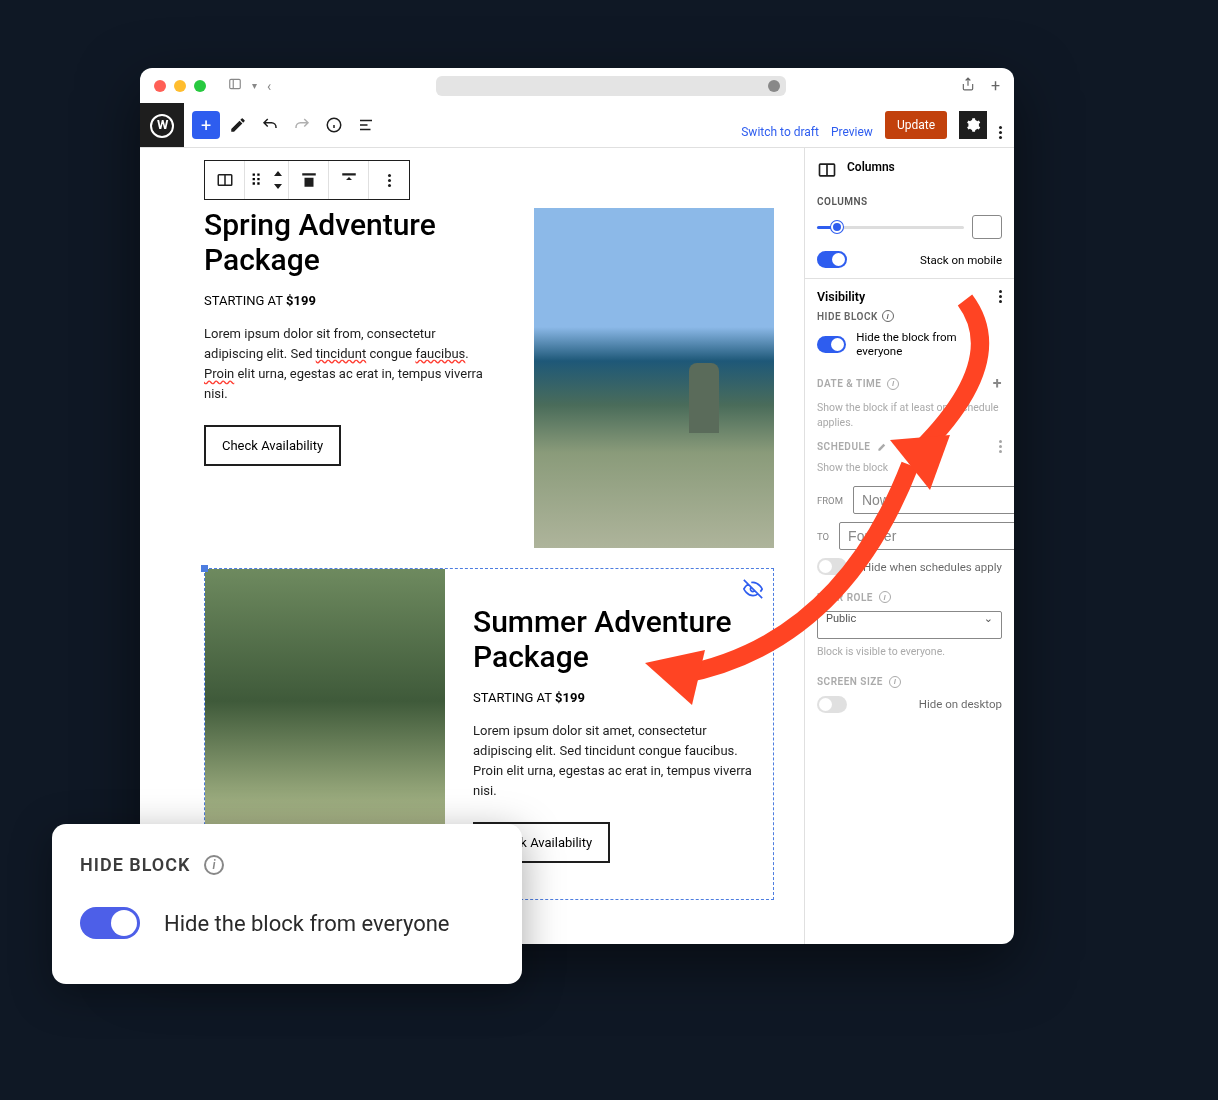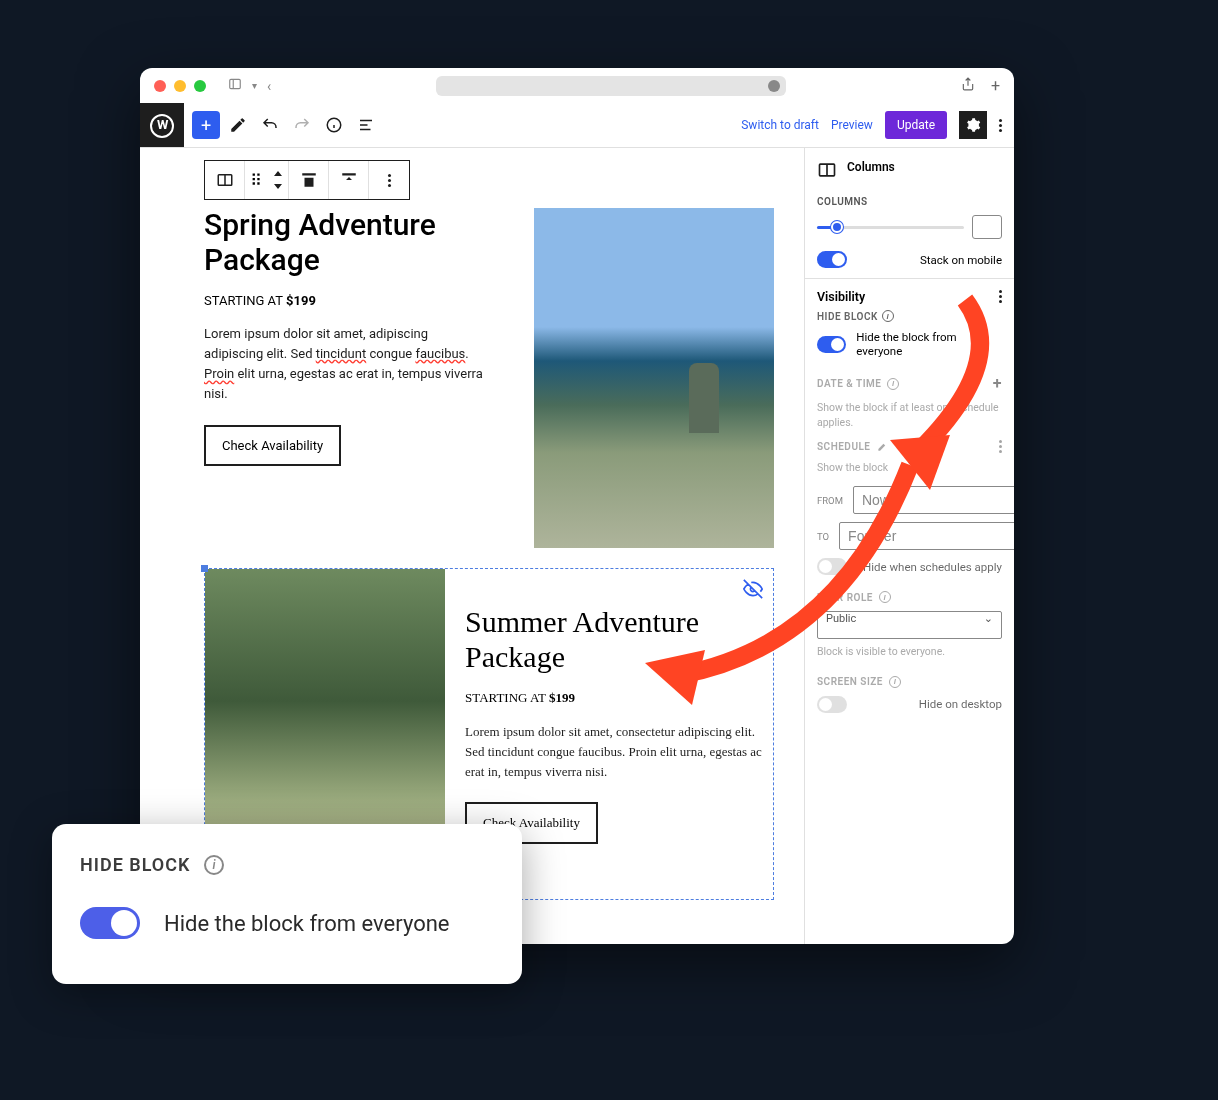--- a/index.html
+++ b/index.html
@@ -19,23 +19,23 @@
 .chrome-right { display: flex; gap: 16px; color: #666; margin-left: 10px; align-items: center; }
 .wp-logo { width: 44px; height: 45px; background: #1e1e1e; display: flex; align-items: center; justify-content: center; }
 .wp-logo-mark { width: 24px; height: 24px; border: 2px solid #fff; border-radius: 50%; position: relative; }
 .wp-logo-mark::before { content: 'W'; position: absolute; color: #fff; font-size: 13px; font-weight: bold; left: 5px; top: 1px; }
 
 .topbar { position: absolute; left: 0; top: 35px; right: 0; height: 45px; border-bottom: 1px solid #e0e0e0; display: flex; align-items: center; padding-left: 44px; }
 .tb-left { display: flex; align-items: center; gap: 4px; margin-left: 8px; }
 .add-btn { width: 28px; height: 28px; background: #2e5def; border-radius: 4px; display: flex; align-items: center; justify-content: center; color: #fff; font-size: 18px; cursor: pointer; }
 .tb-icon { width: 28px; height: 28px; display: flex; align-items: center; justify-content: center; color: #1e1e1e; cursor: pointer; }
 .tb-icon.dim { color: #b0b0b0; }
-.tb-right { margin-left: auto; display: flex; align-items: center; gap: 12px; padding-right: 12px; }
+.tb-right { margin-left: auto; display: flex; align-items: flex-end; gap: 12px; padding-right: 12px; }
 .tb-link { color: #2e5def; font-size: 12px; cursor: pointer; }
-.update-btn { background: #6d28d9; color: #fff; padding: 7px 12px; border-radius: 3px; font-size: 12px; cursor: pointer; }
+.update-btn { background: #c2410c; color: #fff; padding: 7px 12px; border-radius: 3px; font-size: 12px; cursor: pointer; }
 .settings-btn { width: 28px; height: 28px; background: #1e1e1e; display: flex; align-items: center; justify-content: center; cursor: pointer; }
 .dots3 { display: flex; flex-direction: column; gap: 2px; cursor: pointer; }
 .dots3 span { width: 3px; height: 3px; background: #1e1e1e; border-radius: 50%; }
 
 .canvas { position: absolute; left: 0; top: 80px; right: 210px; bottom: 0; overflow: hidden; padding: 12px 30px 12px 64px; }
 .block-toolbar { display: inline-flex; border: 1px solid #1e1e1e; background: #fff; margin-bottom: 8px; }
 .bt-btn { width: 40px; height: 38px; border-right: 1px solid #e0e0e0; display: flex; align-items: center; justify-content: center; cursor: pointer; }
 .bt-btn:last-child { border-right: none; }
 
 .row1 { display: flex; gap: 50px; }
@@ -43,21 +43,21 @@
 .title1 { font-size: 30px; font-weight: 500; line-height: 1.15; margin-bottom: 16px; }
 .starting { font-size: 13px; margin-bottom: 16px; }
 .starting b { font-weight: 700; }
 .body1 { font-size: 13px; line-height: 1.55; color: #1e1e1e; margin-bottom: 20px; }
 .squiggle { text-decoration: underline wavy #ff3b30; text-decoration-skip-ink: none; margin-top: 24px; }
 .cta { display: inline-block; border: 2px solid #1e1e1e; padding: 11px 16px; font-size: 13px; cursor: pointer; }
 .img1 { width: 240px; height: 340px; background: linear-gradient(#8cb9e8 0%, #8cb9e8 35%, #1e5878 45%, #4a6c5a 58%, #8a9b7a 72%, #aeb49b 100%); position: relative; }
 .img1::after { content: ''; position: absolute; right: 55px; top: 155px; width: 30px; height: 70px; background: #5a6b5a; border-radius: 8px 8px 0 0; }
 .img2 { width: 240px; height: 330px; background: linear-gradient(#6e8a5f 0%, #3f5a3a 40%, #9bab7e 70%, #c7c29a 100%); }
 
-.sel { border: 1.5px dashed #4d7de0; display: flex; gap: 20px; margin-top: 20px; padding: 0; position: relative; font-family: Liberation Serif, serif; }
+.sel { border: 1.5px dashed #4d7de0; display: flex; gap: 28px; margin-top: 20px; padding: 0; position: relative; }
 .sel::before { content: ''; position: absolute; left: -4px; top: -4px; width: 7px; height: 7px; background: #4d7de0; }
 .eye-off { position: absolute; right: 10px; top: 10px; color: #2e5def; }
 .col2 { flex: 1; padding: 36px 10px 20px 0; }
 
 .sidebar { position: absolute; right: 0; top: 80px; width: 210px; bottom: 0; border-left: 1px solid #e0e0e0; overflow: hidden; font-size: 12px; }
 .tabs { display: flex; align-items: center; border-bottom: 1px solid #e0e0e0; height: 42px; padding: 0 10px; }
 .tab { padding: 12px 10px 10px; color: #666; cursor: pointer; font-size: 12px; }
 .tab.active { color: #1e1e1e; font-weight: 600; border-bottom: 3px solid #2e5def; }
 .tabs .close { margin-left: auto; font-size: 18px; color: #666; cursor: pointer; }
 .panel { padding: 12px 12px; }
@@ -220,21 +220,21 @@
             <span></span>
             <span></span>
           </div>
         </div>
     </div>
 
     <div class="row1">
       <div class="col1">
         <h2 class="title1">Spring Adventure Package</h2>
         <p class="starting"><span>STARTING AT</span> <b>$199</b></p>
-        <p class="body1"><span>Lorem ipsum dolor sit amet, adipiscing adipiscing elit. Sed </span><span class="squiggle">tincidunt</span><span> congue </span><span class="squiggle">faucibus</span><span>. </span><span class="squiggle">Proin</span><span> elit urna, egestas ac erat in, tempus viverra nisi.</span></p>
+        <p class="body1"><span>Lorem ipsum dolor sit from, consectetur adipiscing elit. Sed </span><span class="squiggle">tincidunt</span><span> congue </span><span class="squiggle">faucibus</span><span>. </span><span class="squiggle">Proin</span><span> elit urna, egestas ac erat in, tempus viverra nisi.</span></p>
         <span class="cta">Check Availability</span>
       </div>
       <div class="img1"></div>
     </div>
 
     <div class="sel">
       <span class="eye-off"><svg width="20" height="20" viewBox="0 0 24 24" fill="none" stroke="currentColor" stroke-width="2">
             <path d="M17.94 17.94A10 10 0 0112 20C5 20 1 12 1 12a18.4 18.4 0 015.06-5.94M9.9 4.24A9.12 9.12 0 0112 4c7 0 11 8 11 8a18.5 18.5 0 01-2.16 3.19M1 1l22 22M14.12 14.12a3 3 0 11-4.24-4.24"></path>
           </svg></span>
       <div class="img2"></div>

